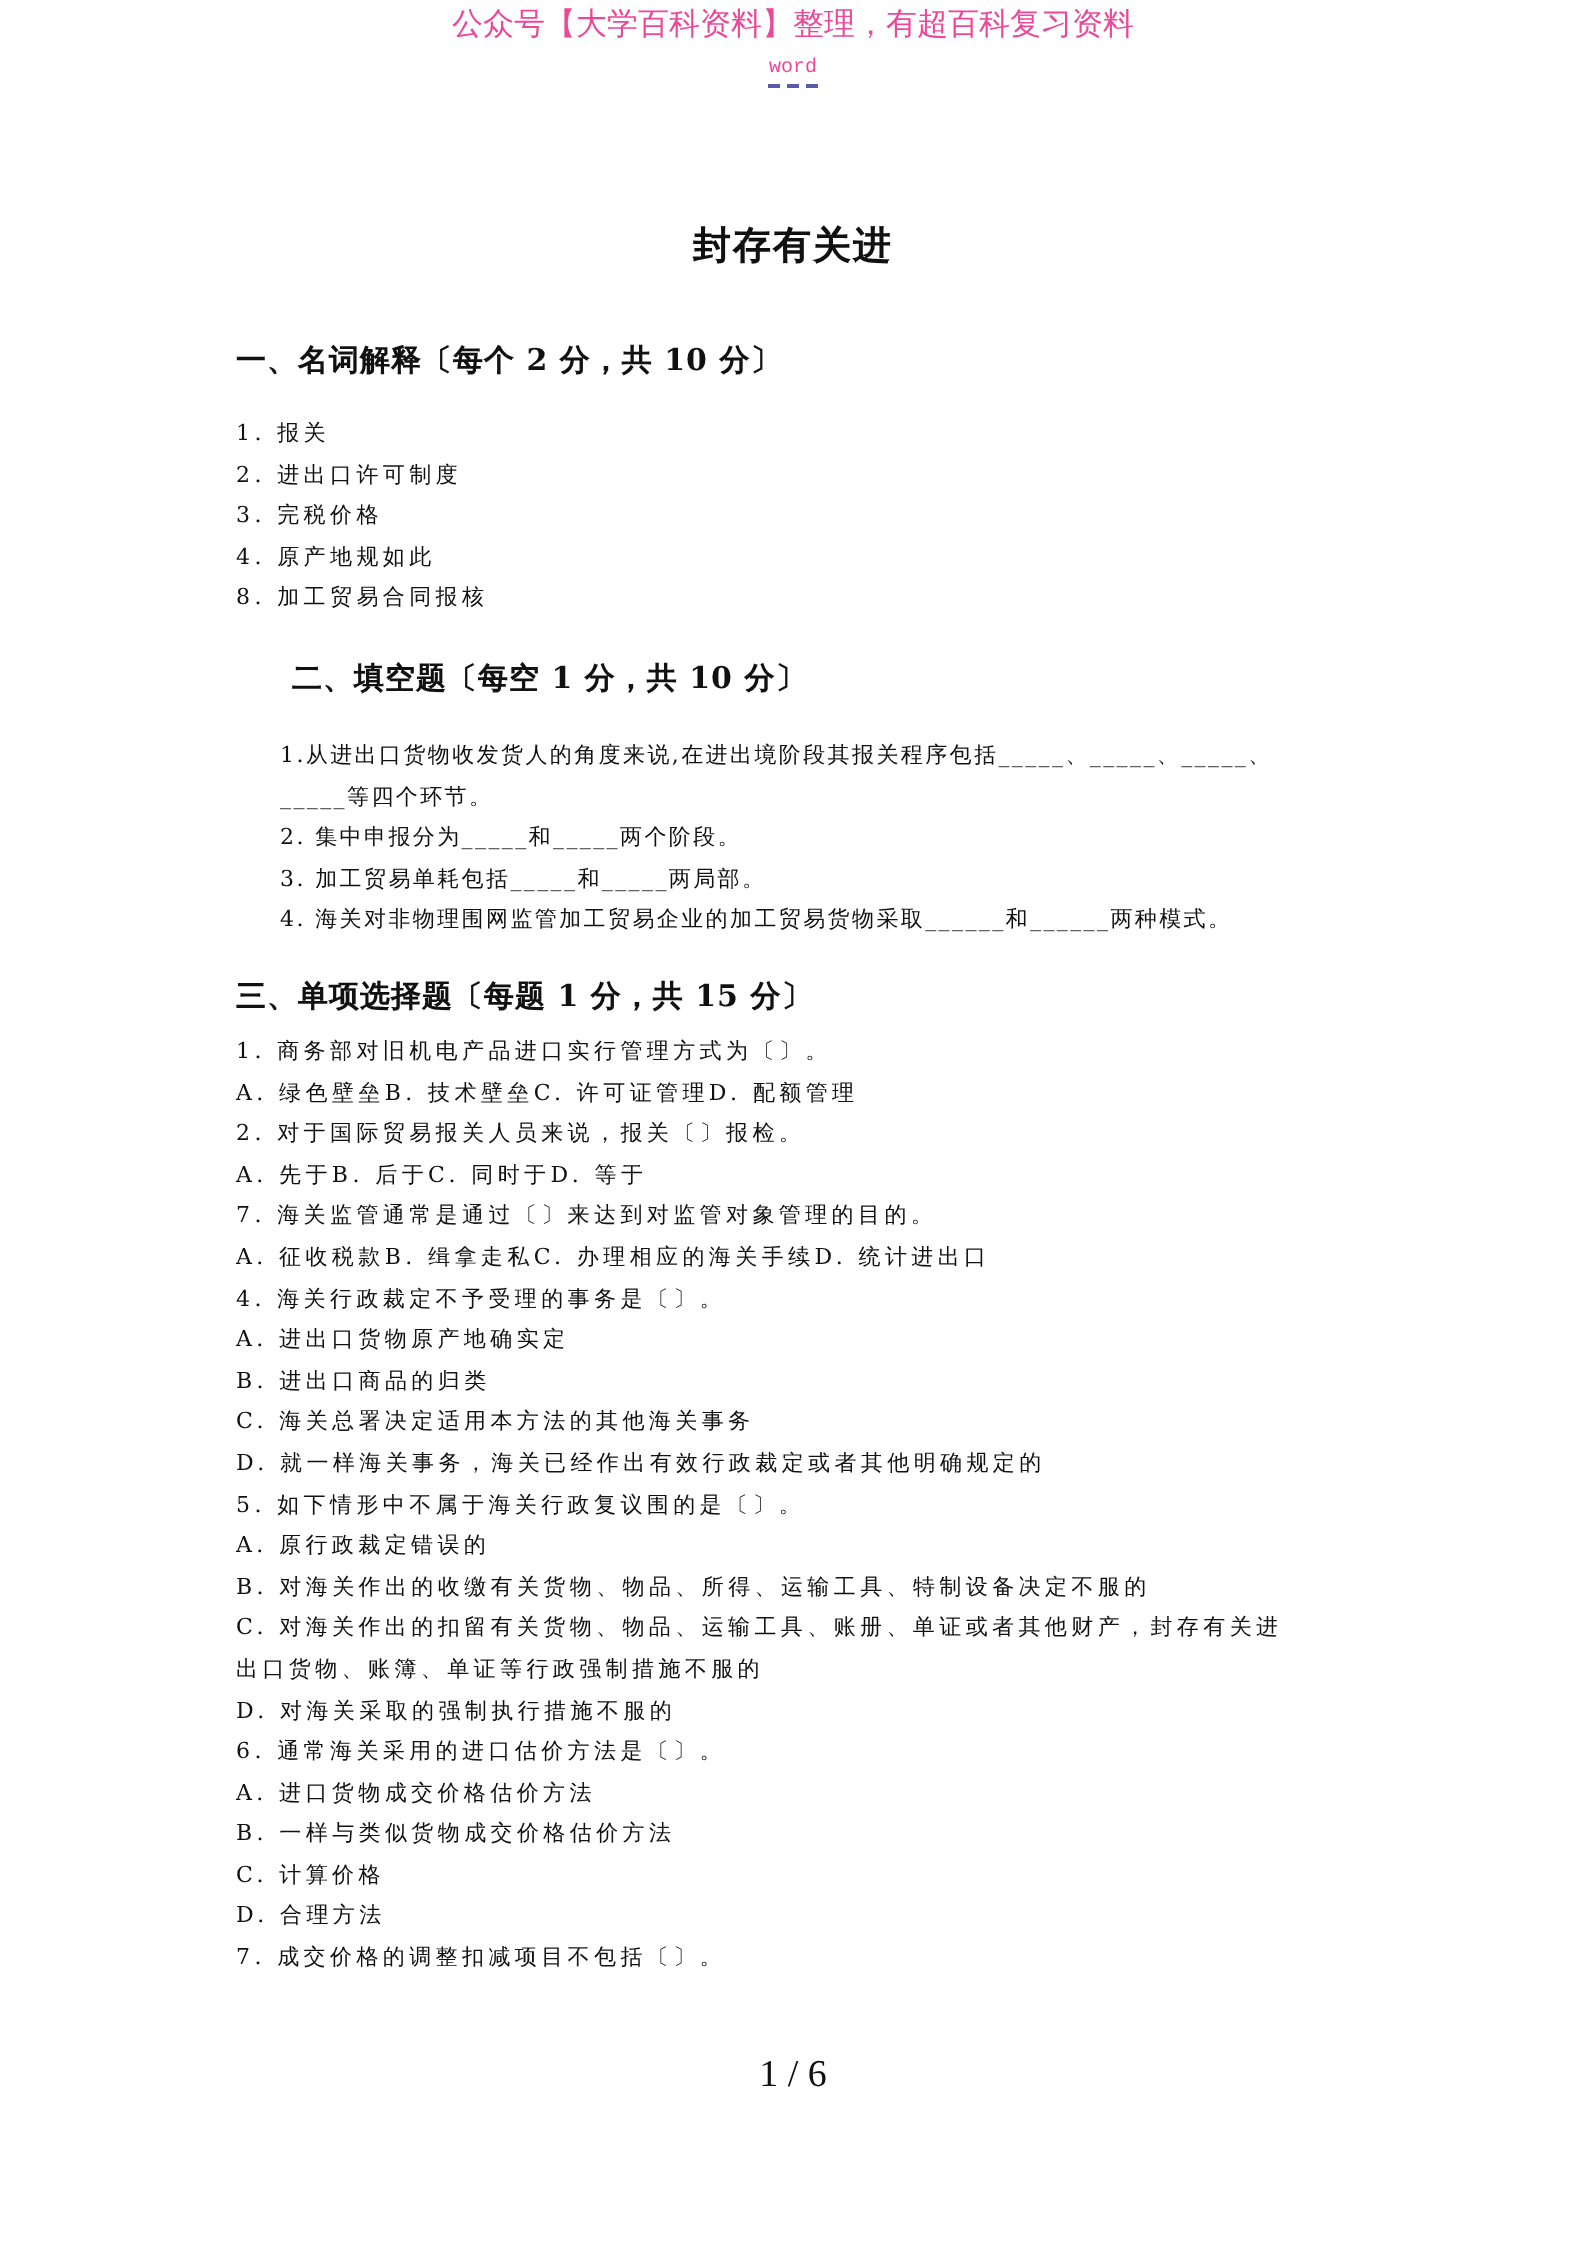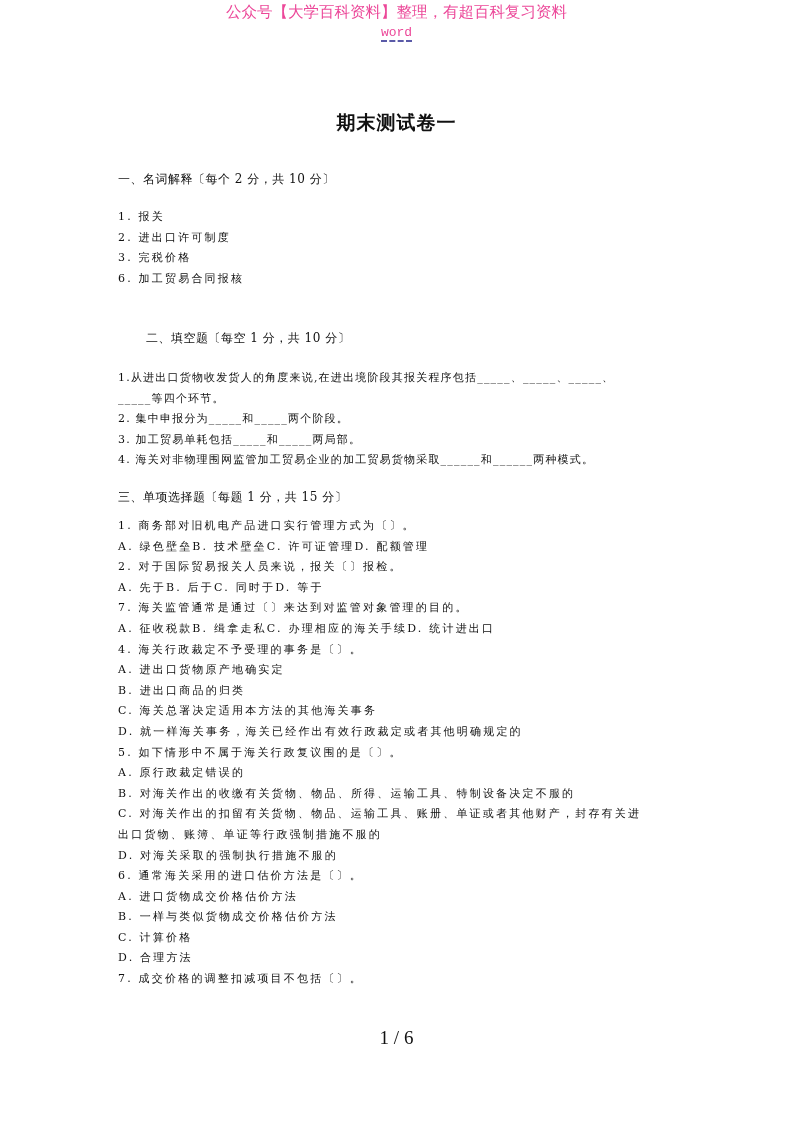--- a/index.html
+++ b/index.html
@@ -1,44 +1,45 @@
 <!DOCTYPE html>
 <html><head>
 <meta charset="utf-8">
 <style>
   html, body { margin:0; padding:0; background:#ffffff; }
   body { width:793px; height:1122px; position:relative; overflow:hidden; color:#111; font-family:"DejaVu Serif", "Liberation Serif", serif; }
   .header { position:absolute; top:3px; left:0; width:793px; text-align:center; font-size:15.5px; line-height:19px; color:#ec4899; }
-  .header .word { display:inline-block; font-family:"Liberation Mono","DejaVu Sans Mono", monospace; font-size:13px; border-bottom:2px dashed #5a5aa8; line-height:14px; }
+  .header .word { display:inline-block; font-family:"Liberation Mono","DejaVu Sans Mono", monospace; font-size:10px; border-bottom:2px dashed #5a5aa8; line-height:14px; }
   .title { position:absolute; top:110px; left:0; width:793px; text-align:center; font-size:19px; font-weight:bold; letter-spacing:1px; }
-  .sec { position:absolute; left:118px; font-size:12px; font-weight:normal; letter-spacing:0.5px; }
+  .sec { position:absolute; left:118px; font-size:15px; font-weight:bold; letter-spacing:0.5px; }
   .lines { position:absolute; left:118px; width:570px; font-size:11px; line-height:20.6px; letter-spacing:2.2px; }
   .lines div { white-space:nowrap; }
   .footer { position:absolute; top:1027px; left:0; width:793px; text-align:center; font-size:19px; font-family:"Liberation Serif", serif; }
 </style>
 </head>
 <body>
 
 <div class="header">
   <div>公众号【大学百科资料】整理，有超百科复习资料</div>
   <div><span class="word">word</span></div>
 </div>
 
-<div class="title">期末测试卷一</div>
+<div class="title">封存有关进</div>
 
 <div class="sec" style="top:171px;">一、名词解释〔每个 2 分，共 10 分〕</div>
 <div class="lines" style="top:207px;">
   <div>1. 报关</div>
   <div>2. 进出口许可制度</div>
   <div>3. 完税价格</div>
-  <div>6. 加工贸易合同报核</div>
+  <div>4. 原产地规如此</div>
+  <div>8. 加工贸易合同报核</div>
 </div>
 
 <div class="sec" style="top:330px;margin-left:28px;">二、填空题〔每空 1 分，共 10 分〕</div>
-<div class="lines" style="top:368px; letter-spacing:1.2px;">
+<div class="lines" style="top:368px; letter-spacing:1.2px;margin-left:22px;">
   <div>1.从进出口货物收发货人的角度来说,在进出境阶段其报关程序包括_____、_____、_____、</div>
   <div>_____等四个环节。</div>
   <div>2. 集中申报分为_____和_____两个阶段。</div>
   <div>3. 加工贸易单耗包括_____和_____两局部。</div>
   <div>4. 海关对非物理围网监管加工贸易企业的加工贸易货物采取______和______两种模式。</div>
 </div>
 
 <div class="sec" style="top:489px;">三、单项选择题〔每题 1 分，共 15 分〕</div>
 <div class="lines" style="top:516px;">
   <div>1. 商务部对旧机电产品进口实行管理方式为〔〕。</div>

